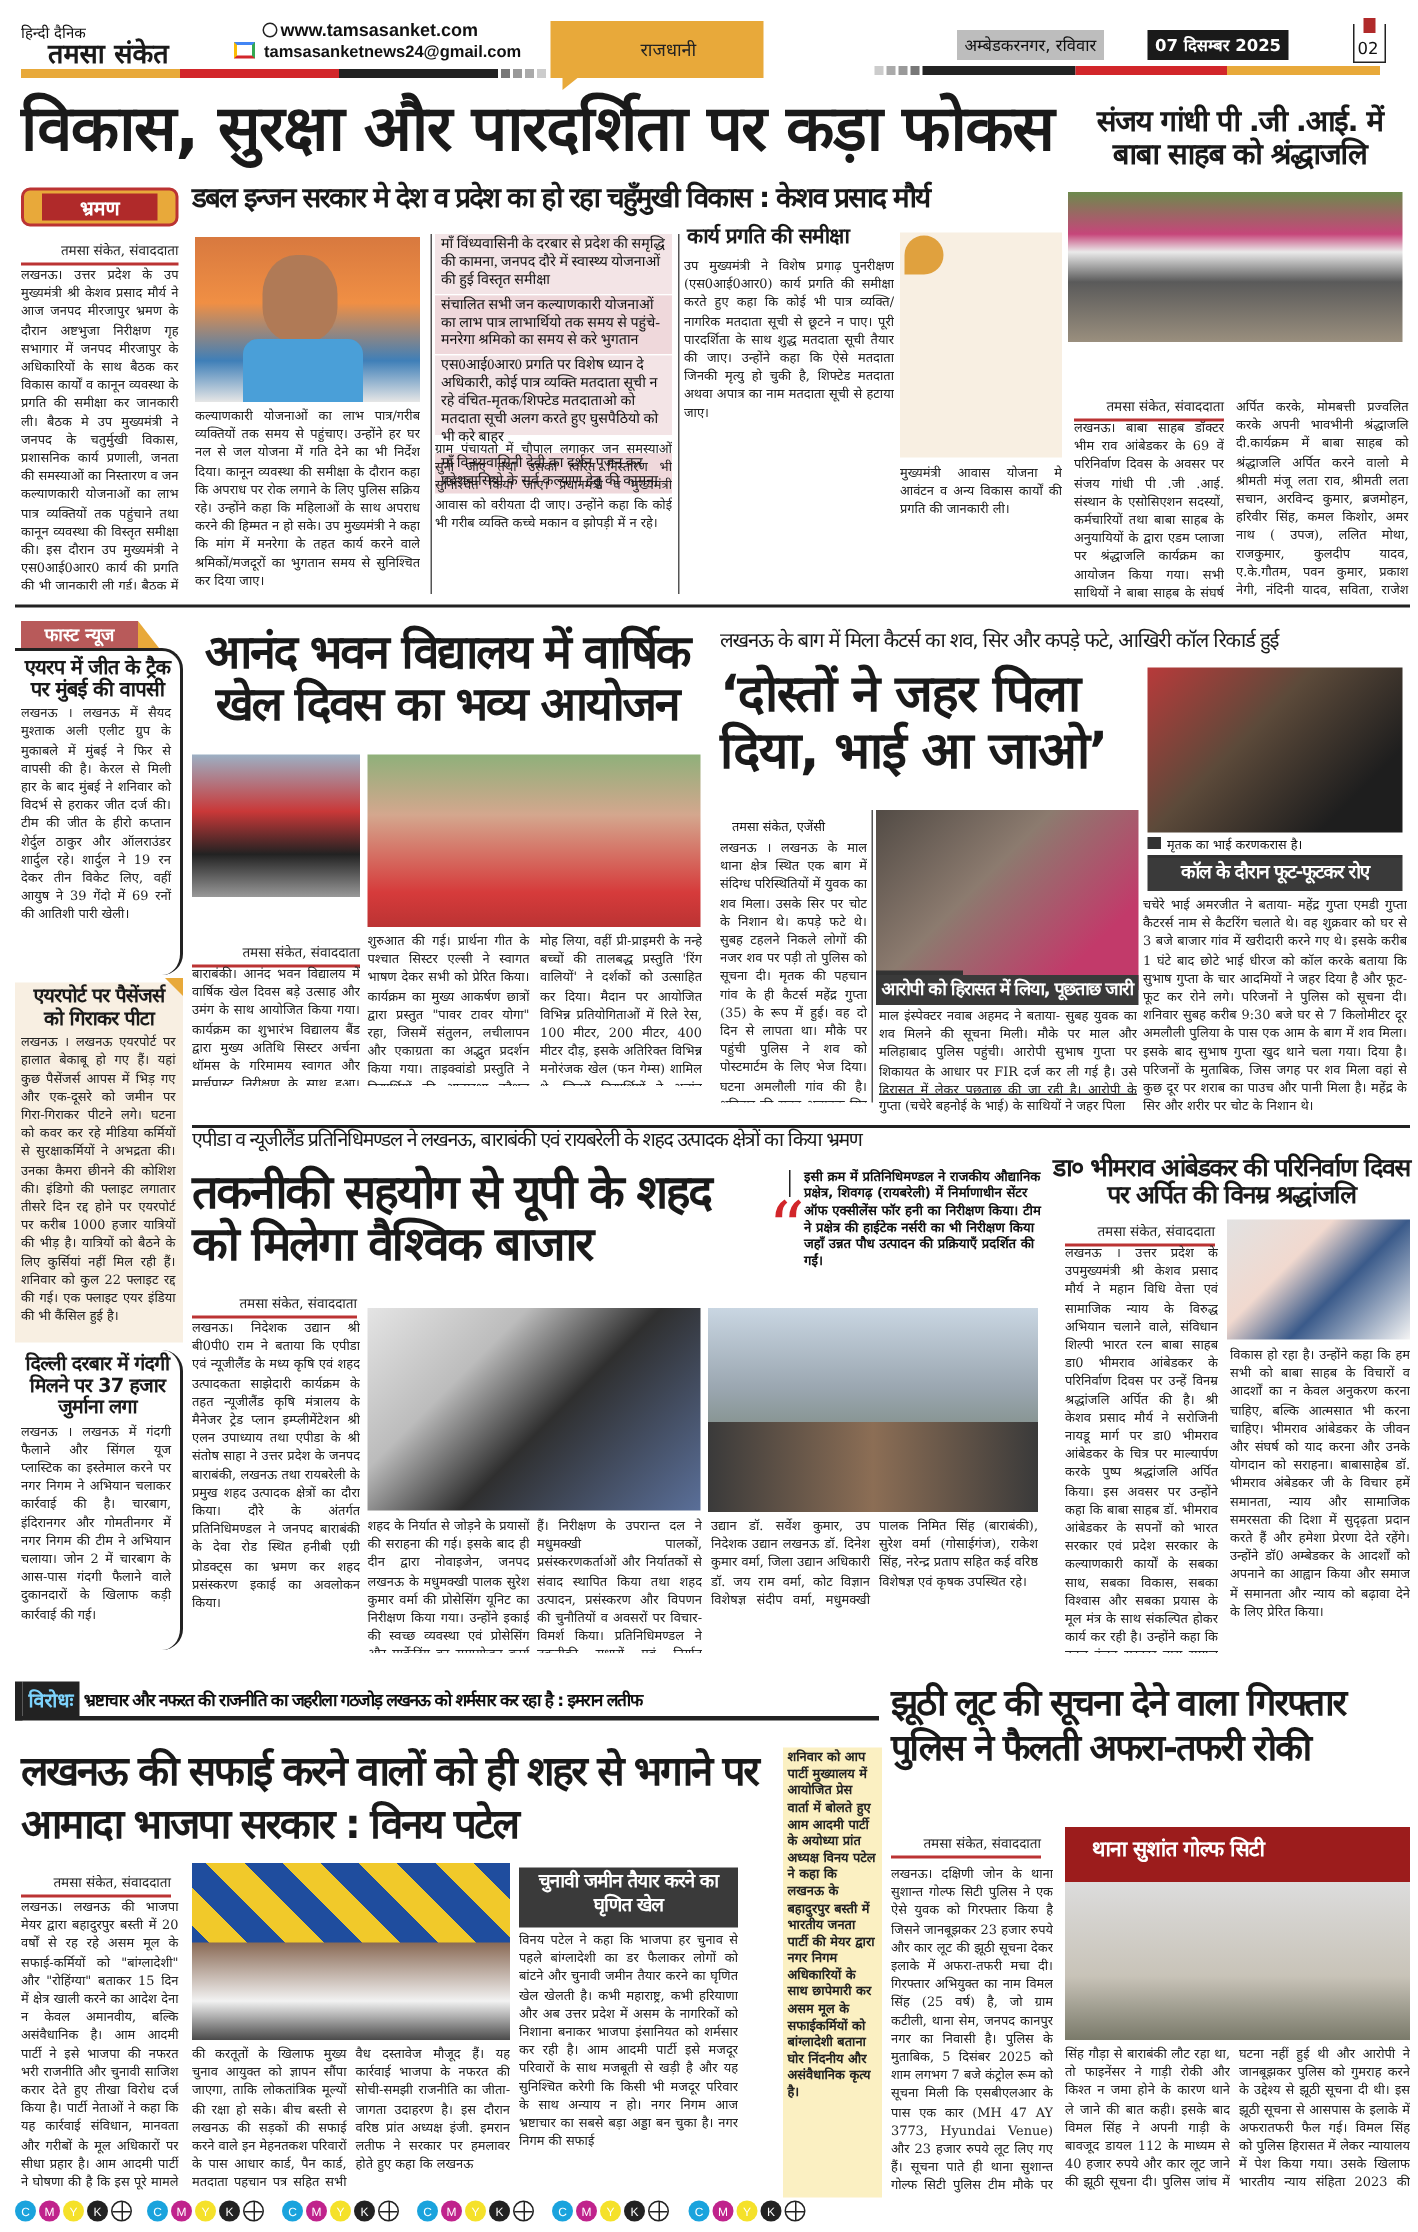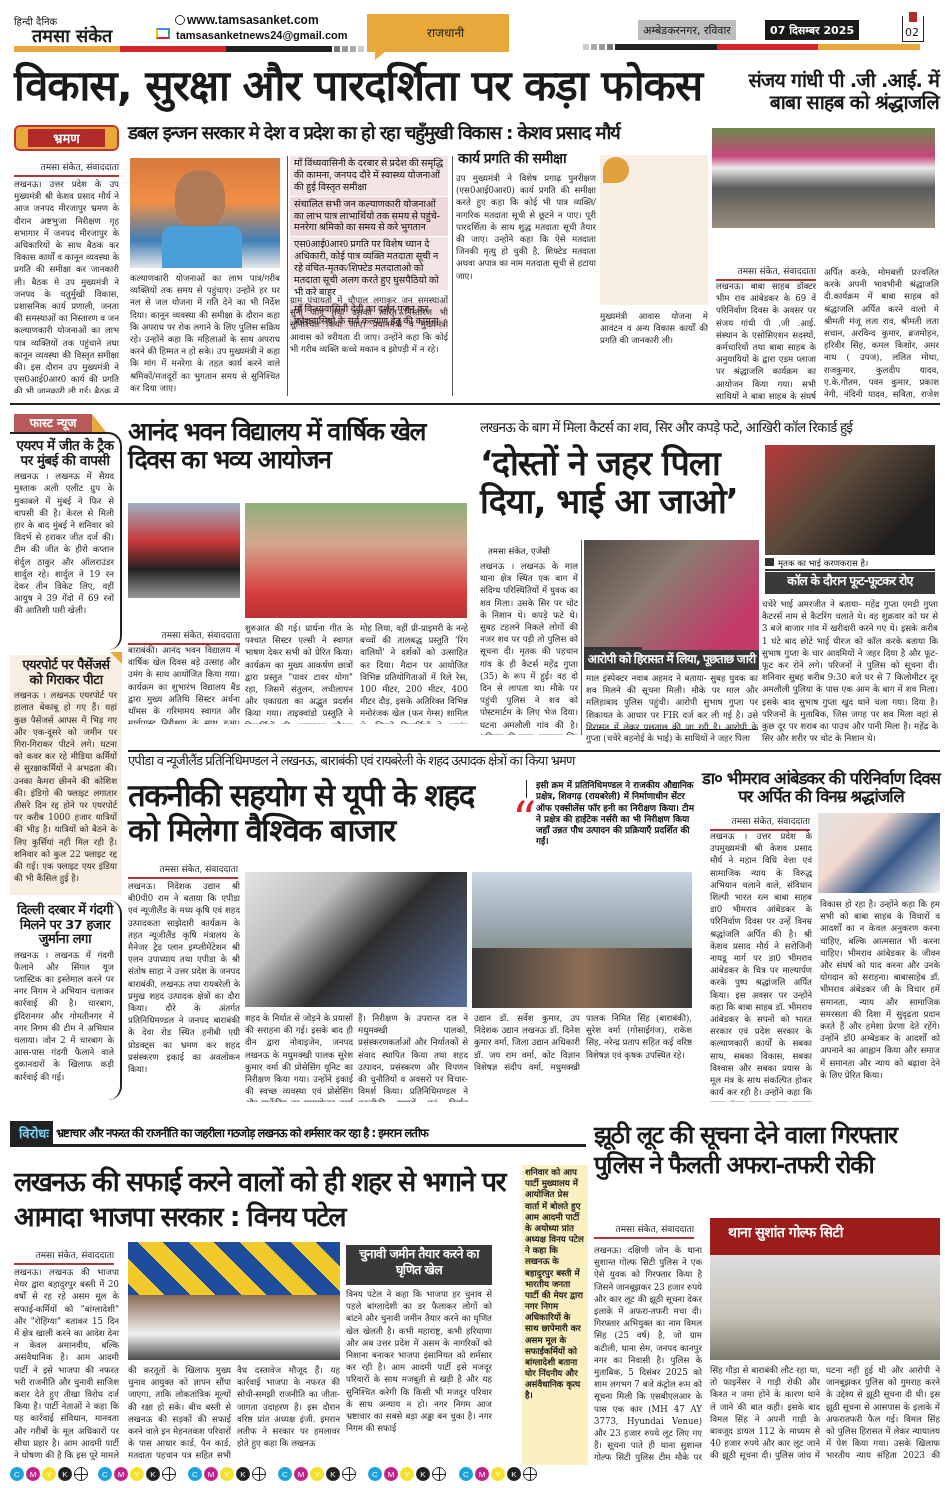--- a/index.html
+++ b/index.html
@@ -86,21 +86,21 @@
 
 <div class="vline" style="left:452px;top:156px;height:240px"></div>
 <div class="abs hl" style="left:458px;top:151px;font-size:14px;letter-spacing:-0.5px">कार्य प्रगति की समीक्षा</div>
 <div class="abs body" style="left:456px;top:172px;width:140px;height:220px">उप मुख्यमंत्री ने विशेष प्रगाढ़ पुनरीक्षण (एस0आई0आर0) कार्य प्रगति की समीक्षा करते हुए कहा कि कोई भी पात्र व्यक्ति/नागरिक मतदाता सूची से छूटने न पाए। पूरी पारदर्शिता के साथ शुद्ध मतदाता सूची तैयार की जाए। उन्होंने कहा कि ऐसे मतदाता जिनकी मृत्यु हो चुकी है, शिफ्टेड मतदाता अथवा अपात्र का नाम मतदाता सूची से हटाया जाए।</div>
 
 <div class="abs" style="left:600px;top:155px;width:108px;height:150px;background:#f8efe2;padding:4px">
   <div style="position:absolute;left:3px;top:2px;width:26px;height:26px;background:#e0a13e;border-radius:50% 50% 50% 0"></div>
 </div>
 <div class="abs body" style="left:600px;top:310px;width:108px;height:85px">मुख्यमंत्री आवास योजना मे आवंटन व अन्य विकास कार्यों की प्रगति की जानकारी ली।</div>
 
-<div class="abs hl" style="left:714px;top:70px;width:225px;font-size:19.5px;text-align:right;letter-spacing:-0.8px">संजय गांधी पी .जी .आई. में बाबा साहब को श्रंद्धाजलि</div>
+<div class="abs hl" style="left:714px;top:70px;width:225px;font-size:19.5px;text-align:center;letter-spacing:-0.8px">संजय गांधी पी .जी .आई. में बाबा साहब को श्रंद्धाजलि</div>
 <div class="abs photo" style="left:712px;top:128px;width:223px;height:100px;background:linear-gradient(180deg,#6c8a4c 0%,#c6467a 28%,#eaeaea 40%,#5a5a5a 60%,#9a8f7e 100%)"></div>
 <div class="abs by" style="left:716px;top:264px;width:100px">तमसा संकेत, संवाददाता</div>
 <div class="abs body" style="left:716px;top:280px;width:100px;height:120px">लखनऊ। बाबा साहब डॉक्टर भीम राव आंबेडकर के 69 वें परिनिर्वाण दिवस के अवसर पर संजय गांधी पी .जी .आई. संस्थान के एसोसिएशन सदस्यों, कर्मचारियों तथा बाबा साहब के अनुयायियों के द्वारा एडम प्लाजा पर श्रंद्धाजलि कार्यक्रम का आयोजन किया गया। सभी साथियों ने बाबा साहब के संघर्ष भरा जीवन व उनके विचारों को बताने का कार्य किया व उनके चरणों मे पुष्प</div>
 <div class="abs body" style="left:824px;top:266px;width:115px;height:134px">अर्पित करके, मोमबत्ती प्रज्वलित करके अपनी भावभीनी श्रंद्धाजलि दी.कार्यक्रम में बाबा साहब को श्रंद्धाजलि अर्पित करने वालो मे श्रीमती मंजू लता राव, श्रीमती लता सचान, अरविन्द कुमार, ब्रजमोहन, हरिवीर सिंह, कमल किशोर, अमर नाथ ( उपज), ललित मोथा, राजकुमार, कुलदीप यादव, ए.के.गौतम, पवन कुमार, प्रकाश नेगी, नंदिनी यादव, सविता, राजेश कुमार गौतम, मोनिका चौधरी आदि ने भाग लिया।</div>
 
 <div class="hline" style="left:10px;top:403px;width:930px;background:#222;height:1.5px"></div>
 
 <div class="abs" style="left:14px;top:414px;width:78px;height:18px;background:#b85a5a;color:#fff;font-weight:bold;font-size:12px;text-align:center">फास्ट न्यूज</div>
 <div class="abs" style="left:92px;top:414px;width:0;height:0;border-left:14px solid #e8a93a;border-top:18px solid transparent"></div>
 
@@ -111,21 +111,21 @@
 <div class="abs" style="left:10px;top:655px;width:112px;height:240px;background:#f8efe2">
   <div class="hl" style="font-size:13px;text-align:center;padding:3px 4px 2px;letter-spacing:-0.5px">एयरपोर्ट पर पैसेंजर्स को गिराकर पीटा</div>
   <div class="body" style="padding:0 5px 0 4px;height:198px">लखनऊ । लखनऊ एयरपोर्ट पर हालात बेकाबू हो गए हैं। यहां कुछ पैसेंजर्स आपस में भिड़ गए और एक-दूसरे को जमीन पर गिरा-गिराकर पीटने लगे। घटना को कवर कर रहे मीडिया कर्मियों से सुरक्षाकर्मियों ने अभद्रता की। उनका कैमरा छीनने की कोशिश की। इंडिगो की फ्लाइट लगातार तीसरे दिन रद्द होने पर एयरपोर्ट पर करीब 1000 हजार यात्रियों की भीड़ है। यात्रियों को बैठने के लिए कुर्सियां नहीं मिल रही हैं। शनिवार को कुल 22 फ्लाइट रद्द की गई। एक फ्लाइट एयर इंडिया की भी कैंसिल हुई है।</div>
 </div>
 <div class="abs" style="left:110px;top:652px;width:0;height:0;border-right:12px solid #e8a93a;border-bottom:12px solid transparent"></div>
 <div class="abs sidebox" style="left:10px;top:900px;width:112px;height:200px">
   <div class="hl" style="font-size:13px;text-align:center;padding:3px 4px 2px;letter-spacing:-0.5px">दिल्ली दरबार में गंदगी मिलने पर 37 हजार जुर्माना लगा</div>
   <div class="body" style="padding:0 6px 0 4px;height:145px">लखनऊ । लखनऊ में गंदगी फैलाने और सिंगल यूज प्लास्टिक का इस्तेमाल करने पर नगर निगम ने अभियान चलाकर कार्रवाई की है। चारबाग, इंदिरानगर और गोमतीनगर में नगर निगम की टीम ने अभियान चलाया। जोन 2 में चारबाग के आस-पास गंदगी फैलाने वाले दुकानदारों के खिलाफ कड़ी कार्रवाई की गई।</div>
 </div>
 
-<div class="abs hl" style="left:128px;top:418px;width:340px;font-size:25px;letter-spacing:-1.5px">आनंद भवन विद्यालय में वार्षिक खेल दिवस का भव्य आयोजन</div>
+<div class="abs hl" style="left:128px;top:418px;width:340px;font-size:31px;text-align:center;letter-spacing:-1.5px">आनंद भवन विद्यालय में वार्षिक खेल दिवस का भव्य आयोजन</div>
 <div class="abs photo" style="left:128px;top:503px;width:112px;height:95px;background:linear-gradient(180deg,#9cb0c4 0%,#c93838 40%,#222 70%,#999 100%)"></div>
 <div class="abs photo" style="left:245px;top:503px;width:222px;height:115px;background:linear-gradient(180deg,#8fb07a 0%,#d4a78e 35%,#d63b3b 80%,#b33 100%)"></div>
 <div class="abs by" style="left:128px;top:628px;width:112px">तमसा संकेत, संवाददाता</div>
 <div class="abs body" style="left:128px;top:644px;width:112px;height:80px">बाराबंकी। आनंद भवन विद्यालय में वार्षिक खेल दिवस बड़े उत्साह और उमंग के साथ आयोजित किया गया। कार्यक्रम का शुभारंभ विद्यालय बैंड द्वारा मुख्य अतिथि सिस्टर अर्चना थॉमस के गरिमामय स्वागत और मार्चपास्ट निरीक्षण के साथ हुआ। इसके बाद खेल ज्योति प्रज्वलन (लाइटिंग ऑफ द टॉर्च) द्वारा खेल दिवस की औपचारिक</div>
 <div class="abs body" style="left:245px;top:622px;width:108px;height:102px">शुरुआत की गई। प्रार्थना गीत के पश्चात सिस्टर एल्सी ने स्वागत भाषण देकर सभी को प्रेरित किया। कार्यक्रम का मुख्य आकर्षण छात्रों द्वारा प्रस्तुत "पावर टावर योगा" रहा, जिसमें संतुलन, लचीलापन और एकाग्रता का अद्भुत प्रदर्शन किया गया। ताइक्वांडो प्रस्तुति ने विद्यार्थियों की आत्मरक्षा कौशल और दृढ़ता को प्रदर्शित किया। प्राथमिक वर्ग के बच्चों द्वारा प्रस्तुत "चैम्पियन मेकर" ने सभी का मन</div>
 <div class="abs body" style="left:360px;top:622px;width:108px;height:102px">मोह लिया, वहीं प्री-प्राइमरी के नन्हे बच्चों की तालबद्ध प्रस्तुति 'रिंग वालियों' ने दर्शकों को उत्साहित कर दिया। मैदान पर आयोजित विभिन्न प्रतियोगिताओं में रिले रेस, 100 मीटर, 200 मीटर, 400 मीटर दौड़, इसके अतिरिक्त विभिन्न मनोरंजक खेल (फन गेम्स) शामिल थे, जिनमें विद्यार्थियों ने अत्यंत उत्साह और खेलभावना के साथ भाग लिया।</div>
 
 <div class="abs hl" style="left:480px;top:420px;width:460px;font-size:13.5px;white-space:nowrap;letter-spacing:-0.8px;font-weight:normal">लखनऊ के बाग में मिला कैटर्स का शव, सिर और कपड़े फटे, आखिरी कॉल रिकार्ड हुई</div>
 <div class="abs hl" style="left:480px;top:444px;width:285px;font-size:34px;letter-spacing:-1px">‘दोस्तों ने जहर पिला दिया, भाई आ जाओ’</div>
 <div class="abs photo" style="left:765px;top:445px;width:170px;height:110px;background:linear-gradient(135deg,#b83a3a 0%,#5c4a3a 40%,#1e1e1e 80%)"></div>

